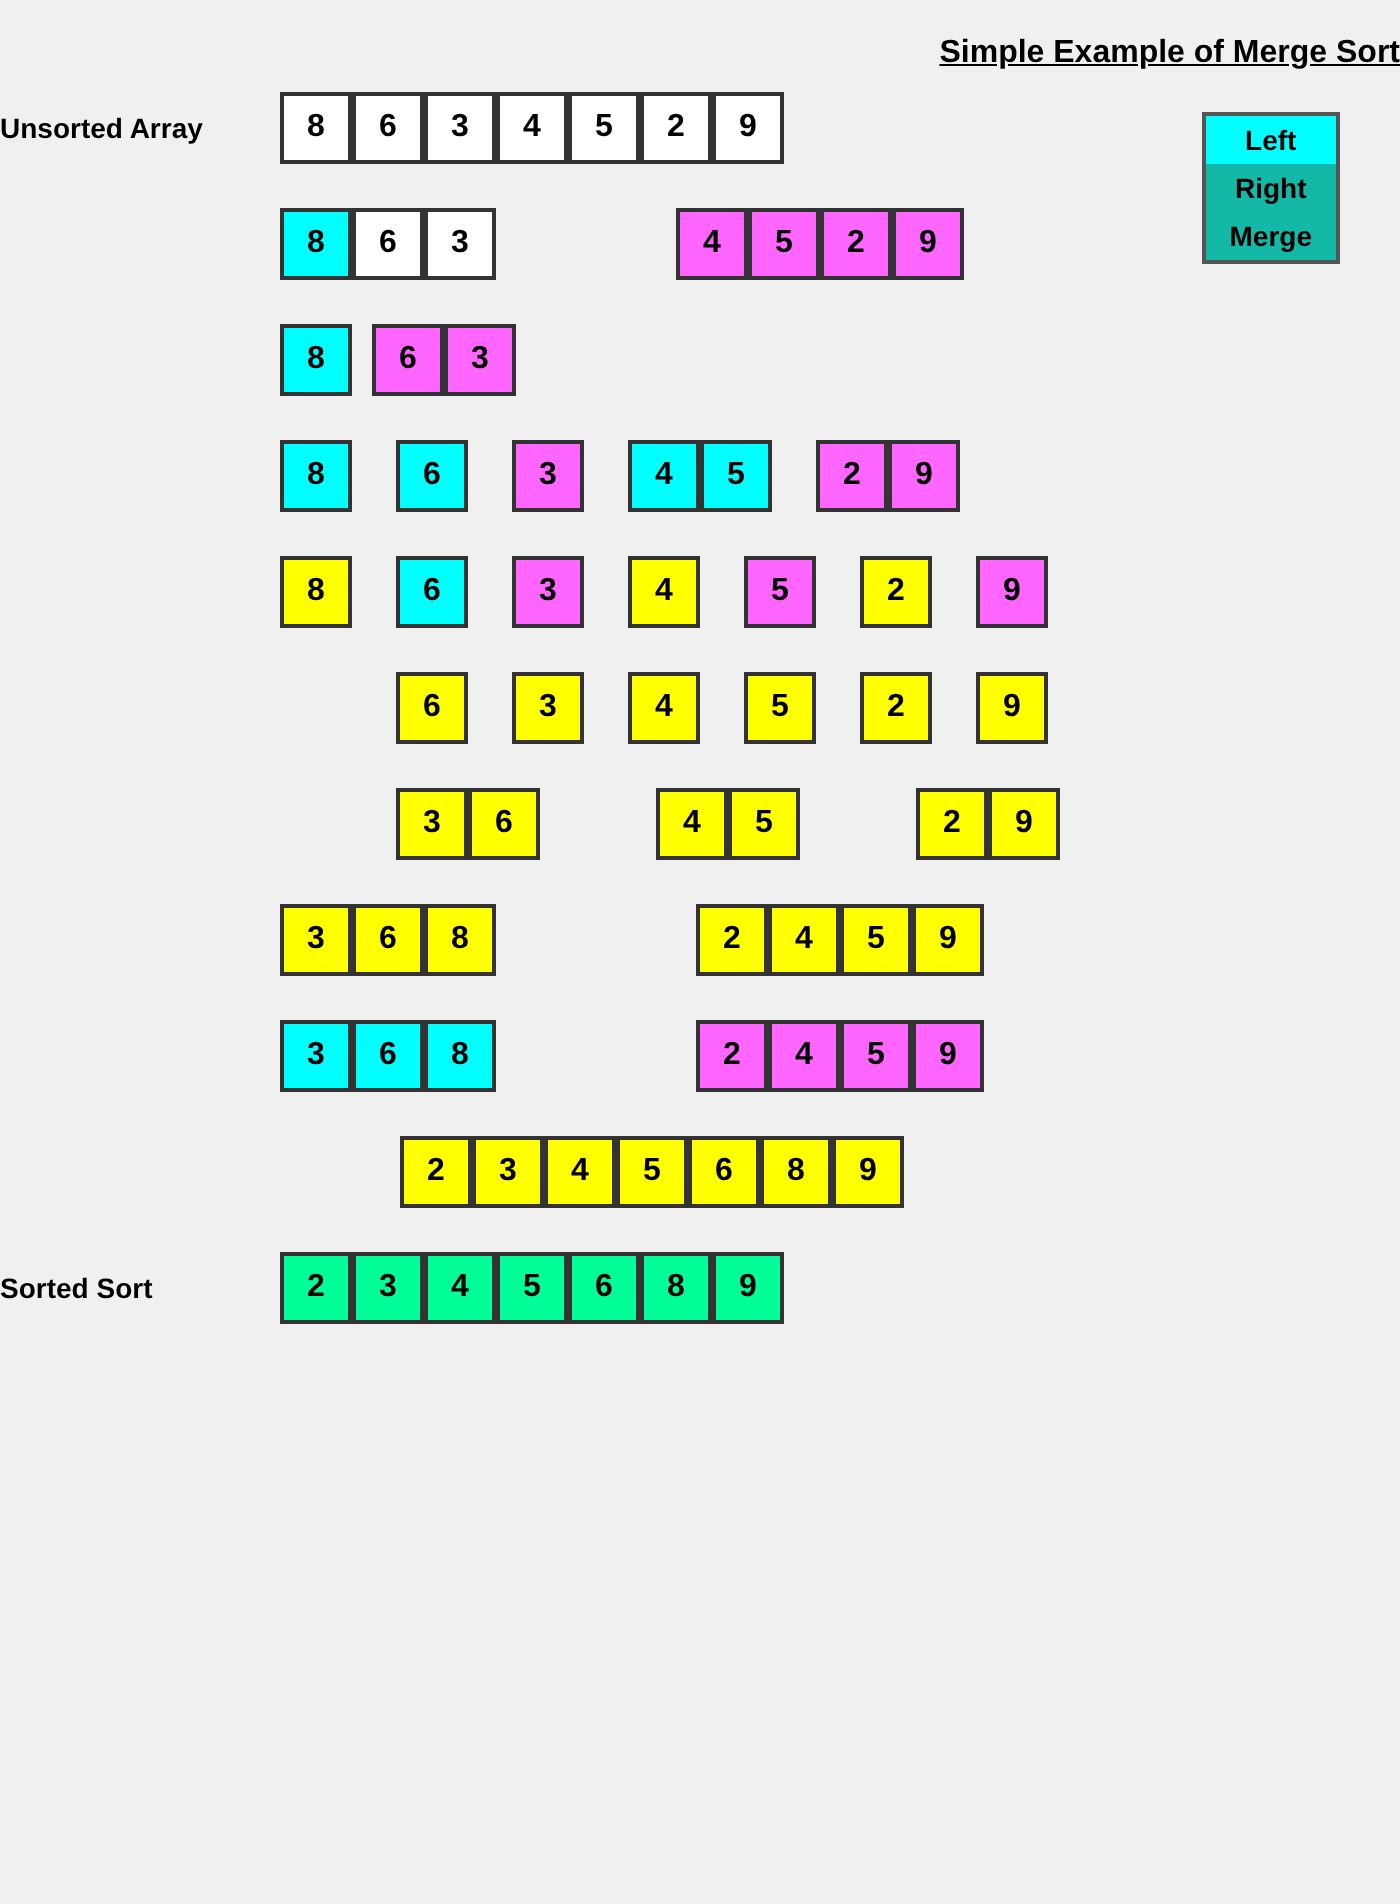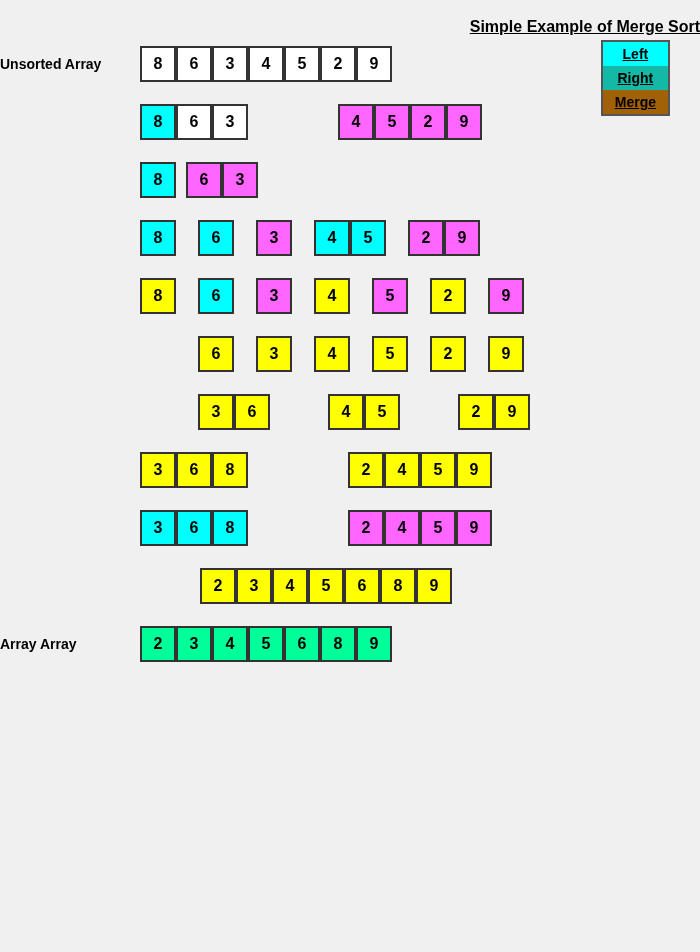--- a/index.html
+++ b/index.html
@@ -16,36 +16,35 @@
       font-weight: bold;
       text-decoration: underline;
       font-size: 16px;
       padding-top: 18px;
       margin-bottom: 10px;
     }
 
     
     .legend {
       position: absolute;
-      top: 40px;
+      top: 56px;
       right: 30px;
       border: 2px solid #555;
       display: flex;
       flex-direction: column;
-      text-decoration: underline;
     }
     .legend-item {
       padding: 4px 12px;
       font-size: 14px;
       font-weight: bold;
       text-align: center;
     }
     .legend-left { background: #00ffff; }
     .legend-right { background: #14b8a6; }
-    .legend-merge { background: #a16207; }
+    .legend-merge { background: #14b8a6; }
 
     .row-label {
       font-size: 14px;
       font-weight: bold;
       width: 140px;
       padding-right: 33px;
       flex-shrink: 0;
     }
 
     
@@ -273,21 +272,21 @@
     <div class="cell cell-yellow">3</div>
     <div class="cell cell-yellow">4</div>
     <div class="cell cell-yellow">5</div>
     <div class="cell cell-yellow">6</div>
     <div class="cell cell-yellow">8</div>
     <div class="cell cell-yellow">9</div>
   </div>
 </div>
 
 <div class="main-row">
-  <div class="row-label">Array  Array</div>
+  <div class="row-label">Sorted  Sort</div>
   <div class="cells-group">
     <div class="cell cell-green">2</div>
     <div class="cell cell-green">3</div>
     <div class="cell cell-green">4</div>
     <div class="cell cell-green">5</div>
     <div class="cell cell-green">6</div>
     <div class="cell cell-green">8</div>
     <div class="cell cell-green">9</div>
   </div>
 </div>

